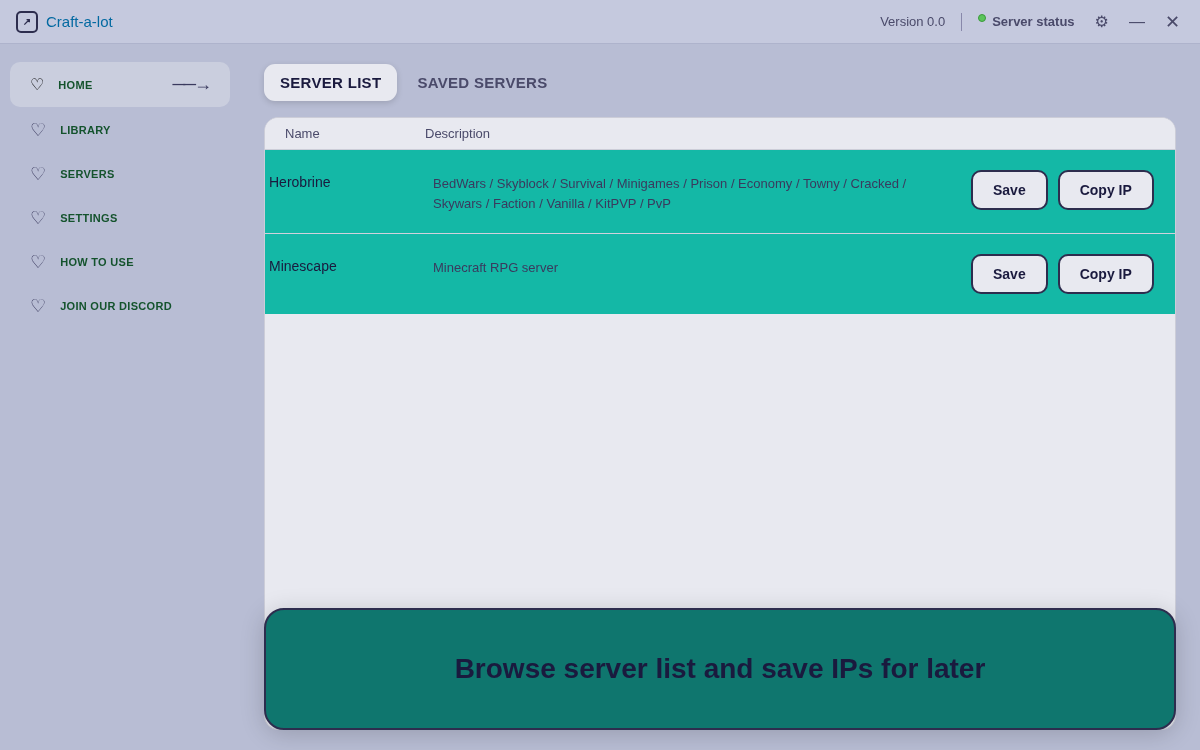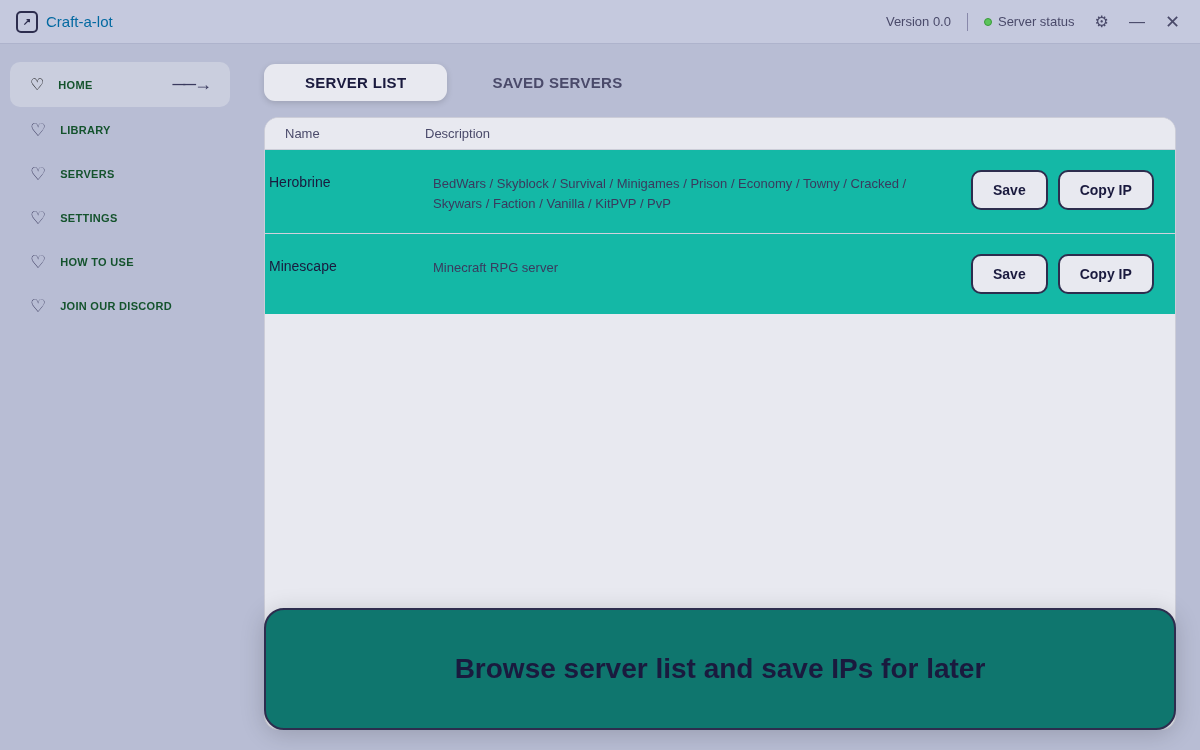--- a/index.html
+++ b/index.html
@@ -54,24 +54,24 @@
       font-size: 13px;
       color: #4a4a6a;
     }
     .divider-v {
       width: 1px;
       height: 18px;
       background: #8888aa;
     }
     .server-status {
       display: flex;
-      align-items: center;
       gap: 6px;
       font-size: 13px;
       color: #4a4a6a;
+      font-weight: bold;
     }
     .status-dot {
       width: 8px;
       height: 8px;
       border-radius: 50%;
       background: #5bc45b;
       border: 1px solid #3a9a3a;
     }
     .titlebar-actions {
       display: flex;
@@ -152,21 +152,21 @@
       gap: 16px;
       position: relative;
     }
 
     
     .tabs-row {
       display: flex;
       gap: 4px;
     }
     .tab {
-      padding: 10px 41px;
+      padding: 10px 16px;
       border-radius: 11px;
       font-size: 15px;
       font-weight: 700;
       cursor: pointer;
       border: none;
       letter-spacing: 0.3px;
     }
     .tab.active {
       background: #e8e9f0;
       color: #1a1a3e;

